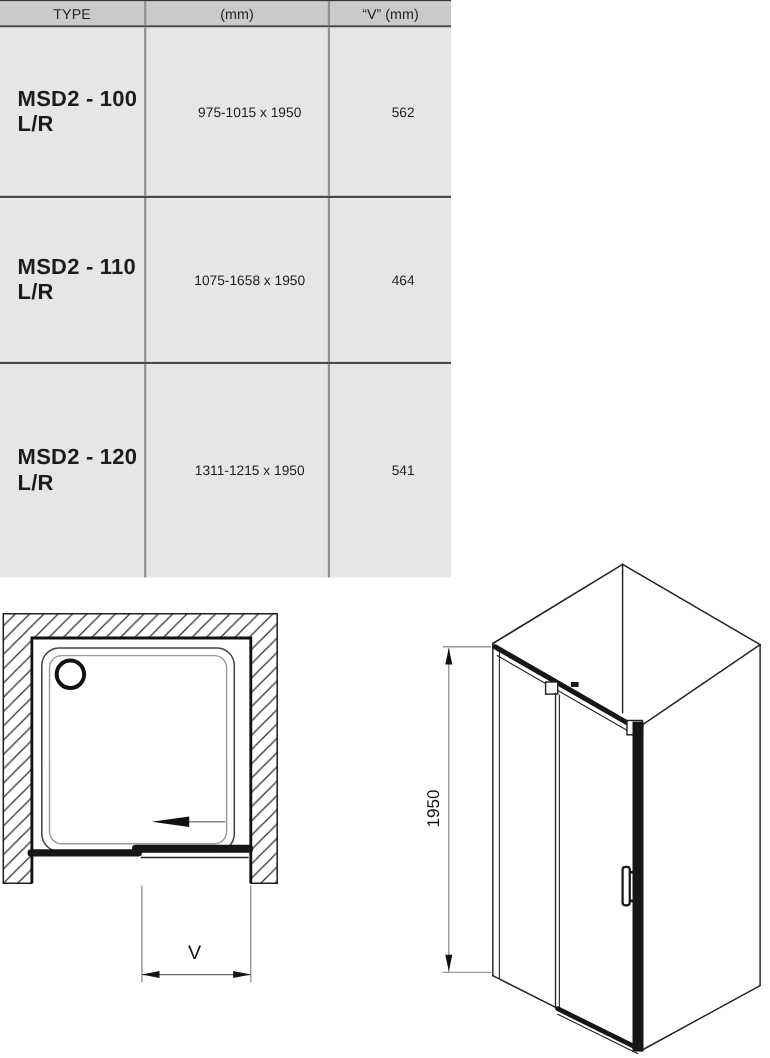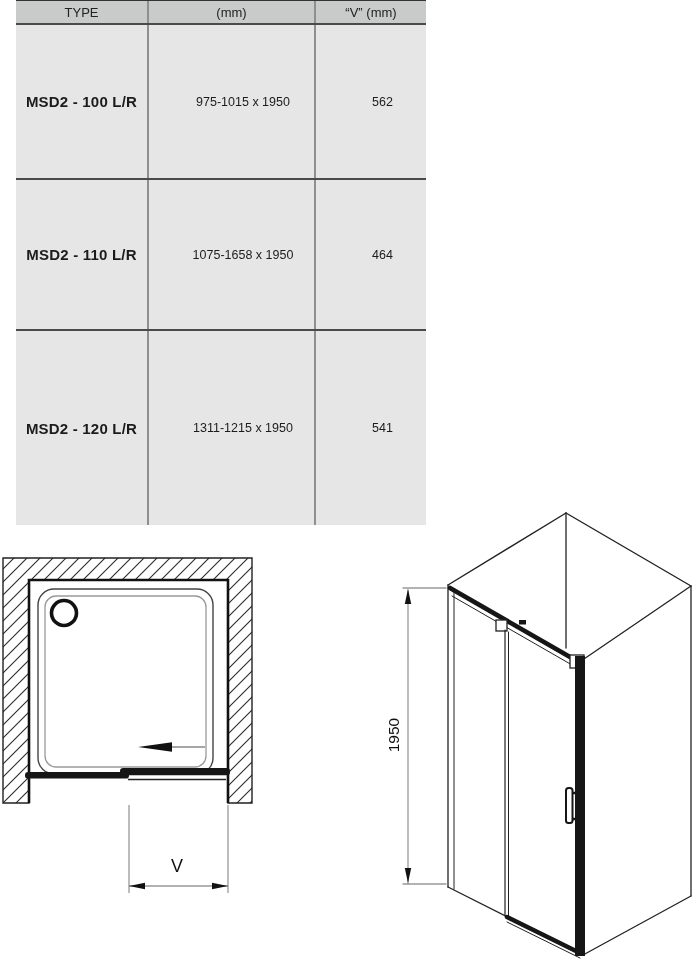--- a/index.html
+++ b/index.html
@@ -2,21 +2,21 @@
 <html><head>
 <meta charset="utf-8">
 <style>
   html,body{margin:0;padding:0;}
   body{
     width:700px;height:962px;position:relative;background:#ffffff;
     font-family:"Liberation Sans", sans-serif;overflow:hidden;
   }
   
   .spec-table{
-    position:absolute;left:16px;top:0;width:410px;
+    position:absolute;left:0;top:0;width:410px;
     box-sizing:border-box;
   }
   .t-head{
     display:grid;grid-template-columns:133px 167px 110px;
     height:25px;box-sizing:border-box;
     background:#c9cbca;
     border-top:1px solid #333;
     border-bottom:2px solid #4a4a4a;
   }
   .t-row{
@@ -27,21 +27,21 @@
   }
   .t-row.r1{height:155px;}
   .t-row.r2{height:151px;}
   .t-row.r3{height:194px;border-bottom:none;}
   .cell{
     display:flex;align-items:center;justify-content:center;
     box-sizing:border-box;color:#1c1c1c;
   }
   .t-head .cell{font-size:13px;color:#222;}
   .cell.c1,.cell.c2{border-right:2px solid #8f8f8f;}
-  .type-cell{font-weight:bold;font-size:15px;letter-spacing:.2px;}
+  .type-cell{font-weight:bold;font-size:20px;letter-spacing:.2px;padding-left:16px;}
   .val-cell{font-size:12.5px;padding-left:23px;}
   
   .diagrams{position:absolute;left:0;top:510px;width:700px;height:452px;}
 </style>
 </head>
 <body>
 
 <div class="spec-table">
   <div class="t-head">
     <div class="cell c1">TYPE</div>

